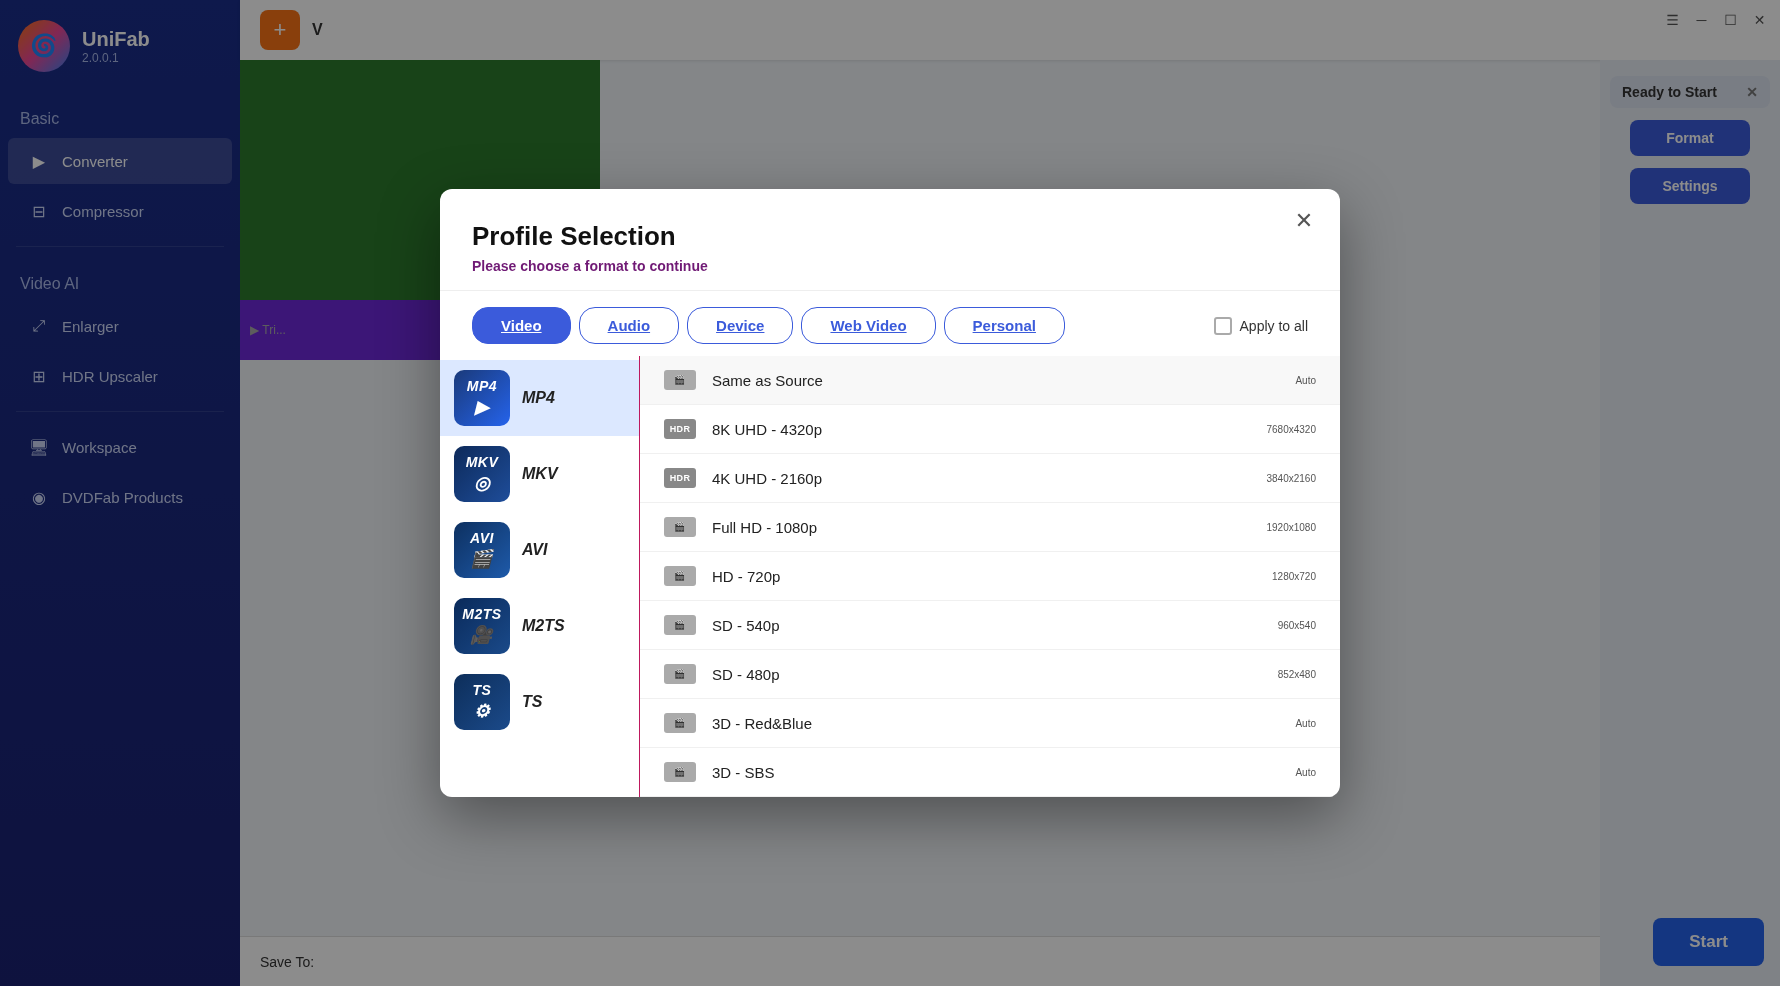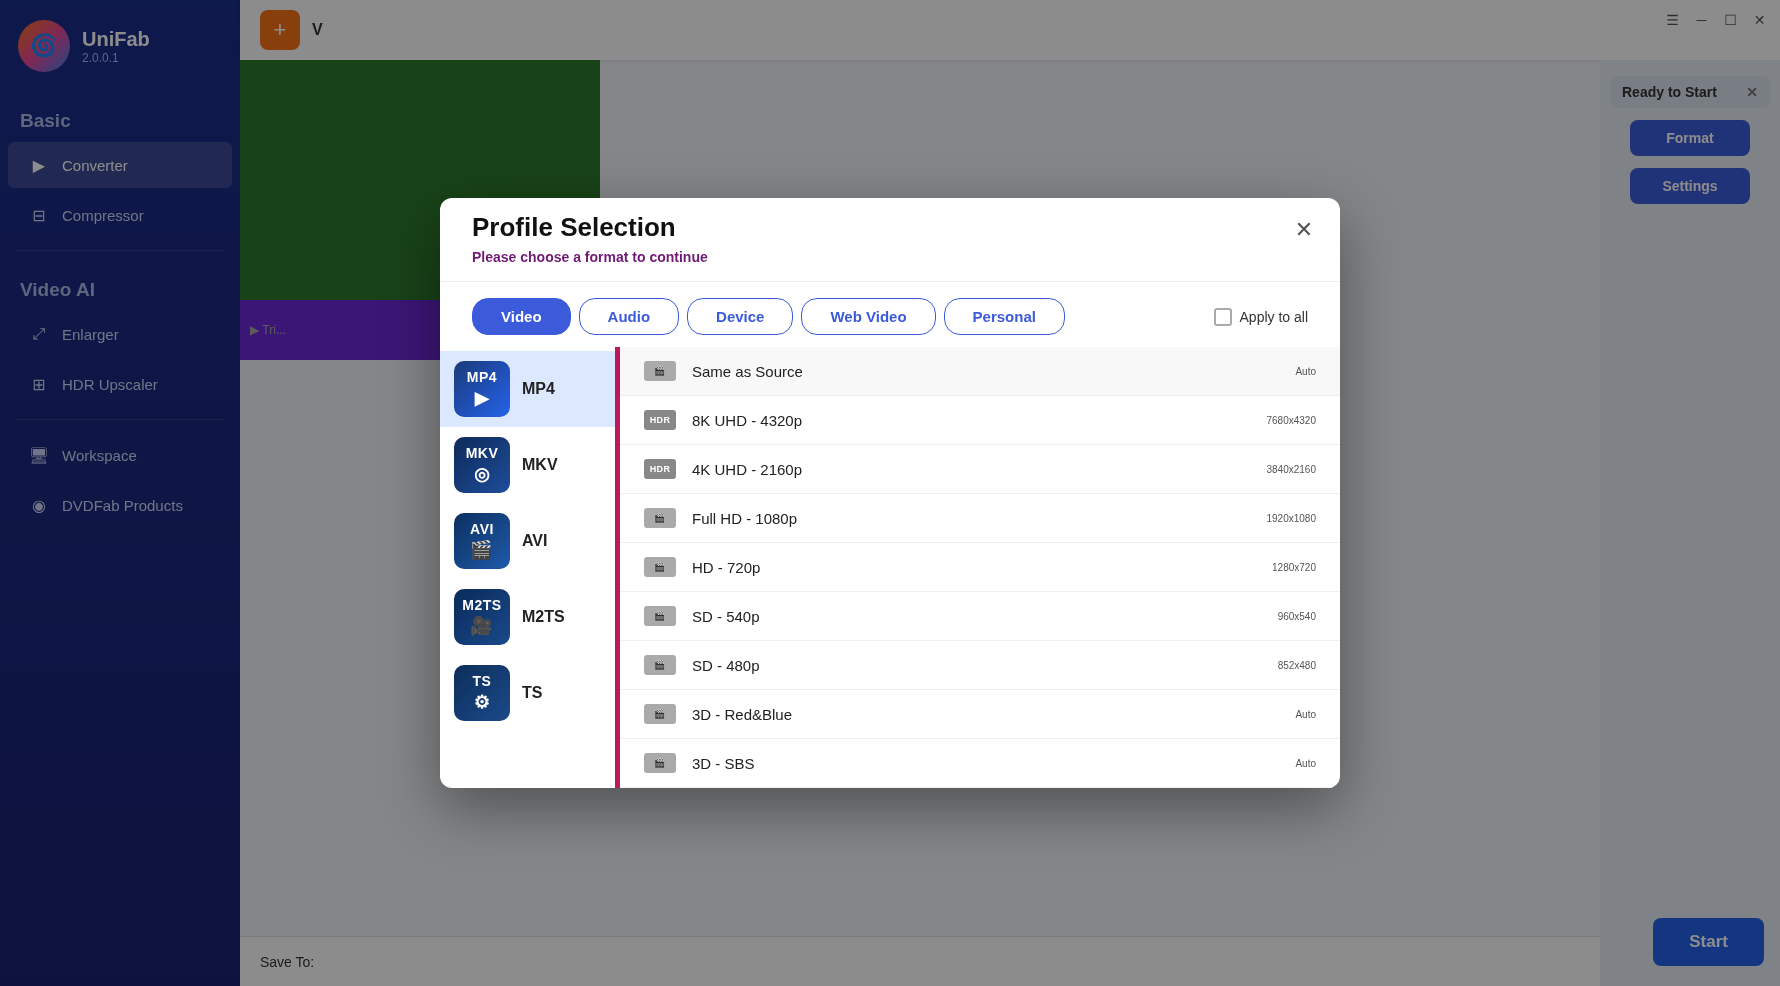--- a/index.html
+++ b/index.html
@@ -26,22 +26,22 @@
       background: linear-gradient(135deg, #f97316, #ec4899, #3b82f6);
       display: flex; align-items: center; justify-content: center;
       font-size: 22px;
     }
     .logo-text { color: white; }
     .logo-name { font-size: 20px; font-weight: bold; }
     .logo-version { font-size: 12px; color: #aab8e8; }
 
     .sidebar-section-label {
       color: #aab8e8;
-      font-size: 19px;
-      font-weight: 700;
+      font-size: 16px;
+      font-weight: 400;
       padding: 18px 20px 8px;
       text-transform: none;
     }
     .sidebar-item {
       display: flex;
       align-items: center;
       gap: 12px;
       padding: 12px 20px;
       color: #ccd6f6;
       font-size: 15px;
@@ -203,21 +203,21 @@
       max-height: 740px;
       background: white;
       border-radius: 12px;
       z-index: 200;
       box-shadow: 0 20px 60px rgba(0,0,0,0.4);
       overflow: hidden;
       display: flex;
       flex-direction: column;
     }
     .modal-header {
-      padding: 14px 32px 16px;
+      padding: 32px 32px 16px;
       border-bottom: 1px solid #eee;
     }
     .modal-title {
       font-size: 26px;
       font-weight: bold;
       color: #111;
       margin-bottom: 6px;
     }
     .modal-subtitle {
       font-size: 14px;
@@ -246,20 +246,21 @@
     }
     .tab-btn {
       padding: 9px 28px;
       border-radius: 16px;
       border: 1.5px solid #3b5bdb;
       background: white;
       color: #3b5bdb;
       font-size: 15px;
       font-weight: 600;
       cursor: pointer;
+      text-decoration: underline;
     }
     .tab-btn.active {
       background: #3b5bdb;
       color: white;
     }
     .apply-all {
       margin-left: auto;
       display: flex;
       align-items: center;
       gap: 8px;
@@ -277,24 +278,25 @@
     
     .modal-body {
       display: flex;
       flex: 1;
       overflow: hidden;
       margin-top: 12px;
     }
 
     
     .format-list {
-      width: 180px;
-      border-right: 5px solid #be185d;
+      width: 200px;
+      border-right: 1px solid #be185d;
       overflow-y: auto;
       padding: 4px 0;
+      font-style: italic;
     }
     .format-item {
       display: flex;
       align-items: center;
       gap: 12px;
       padding: 10px 14px;
       cursor: pointer;
     }
     .format-item.active { background: #dce8ff; }
     .format-icon {

